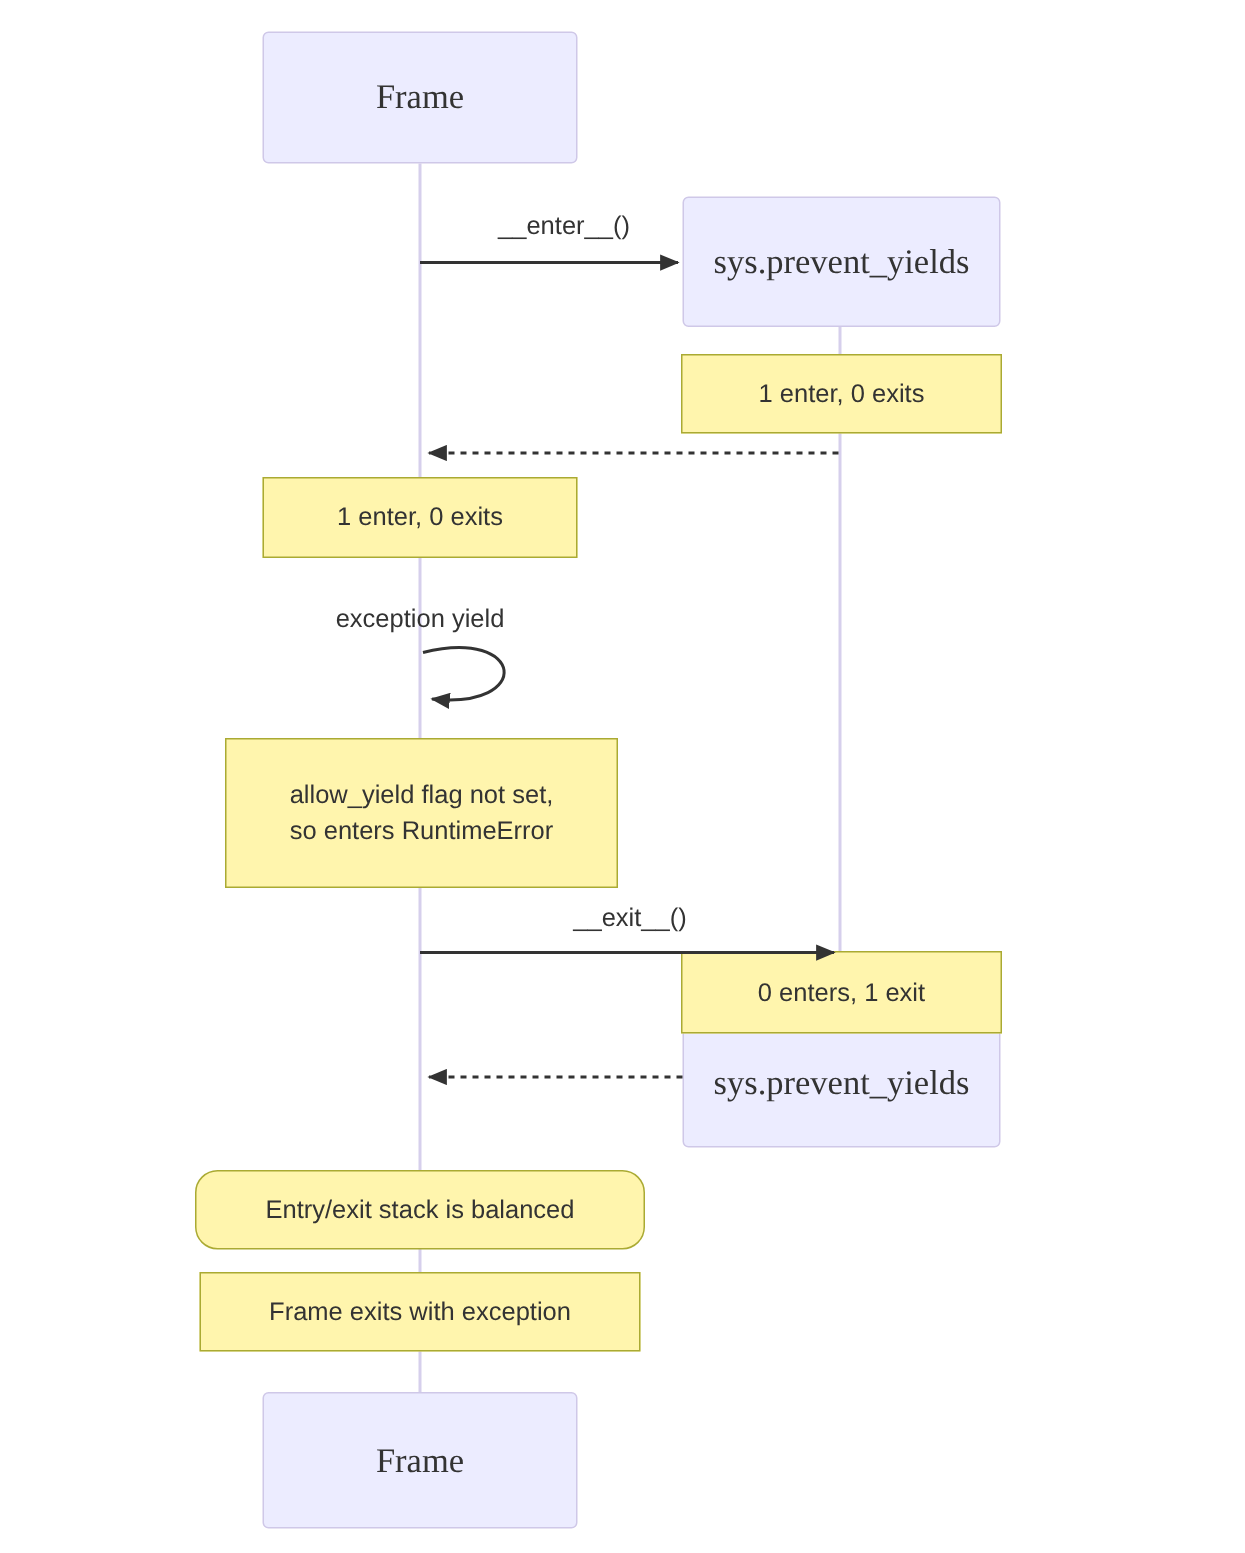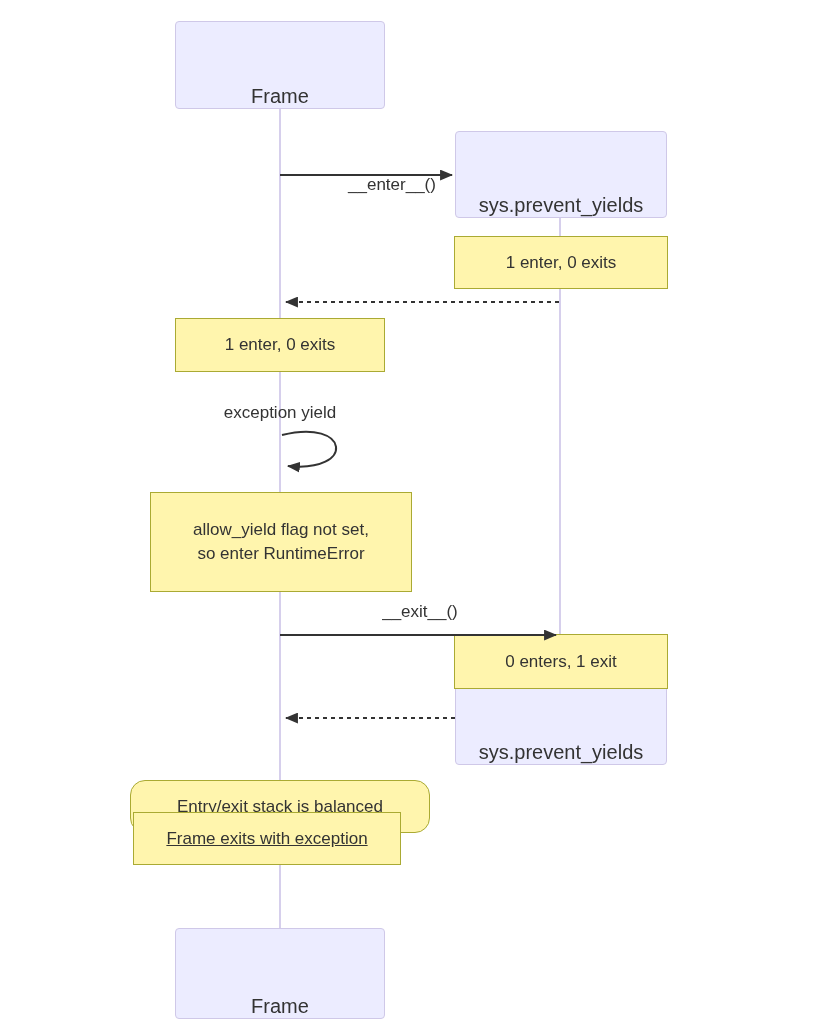--- a/index.html
+++ b/index.html
@@ -27,24 +27,25 @@
     position: absolute;
     width: 2px;
     background: var(--lifeline);
   }
   .actor-box {
     position: absolute;
     background: var(--actor-fill);
     border: 1px solid var(--actor-border);
     border-radius: 4px;
     display: flex;
-    align-items: flex-end;
+    align-items: center;
     justify-content: center;
-    font-size: 20px;
+    font-size: 23px;
     color: var(--text);
+    font-family: Liberation Serif, serif;
   }
   .note {
     position: absolute;
     background: var(--note-fill);
     border: 1px solid var(--note-border);
     display: flex;
     flex-direction: column;
     align-items: center;
     justify-content: center;
     font-size: 17px;
@@ -71,23 +72,23 @@
   .actor-frame-top    { left: 175px; top: 21px;  width: 210px; height: 88px; }
   .actor-sys-top      { left: 455px; top: 131px; width: 212px; height: 87px; }
   .actor-sys-bottom   { left: 455px; top: 678px; width: 212px; height: 87px; }
   .actor-frame-bottom { left: 175px; top: 928px; width: 210px; height: 91px; }
   
   .note-sys-enter   { left: 454px; top: 236px; width: 214px; height: 53px; }
   .note-frame-enter { left: 175px; top: 318px; width: 210px; height: 54px; }
   .note-allow-yield { left: 150px; top: 492px; width: 262px; height: 100px; }
   .note-sys-exit    { left: 454px; top: 634px; width: 214px; height: 55px; }
   .note-balanced    { left: 130px; top: 780px; width: 300px; height: 53px; border-radius: 15px; }
-  .note-exception   { left: 133px; top: 812px; width: 268px; height: 53px; text-decoration: underline; }
+  .note-exception   { left: 133px; top: 848px; width: 294px; height: 53px; }
   
-  .label-enter { left: 292px; top: 141px; width: 200px; margin-top: 34px; }
+  .label-enter { left: 276px; top: 141px; width: 200px; }
   .label-exit  { left: 280px; top: 602px; width: 280px; }
   .label-loop  { left: 180px; top: 403px; width: 200px; }
 </style>
 </head>
 <body>
 
 <div class="canvas">
 
   <div class="lifeline lifeline-frame"></div>
   <div class="lifeline lifeline-sys"></div>
@@ -107,21 +108,21 @@
   </div>
 
   <div class="note note-sys-enter">
     <span>1 enter, 0 exits</span>
   </div>
   <div class="note note-frame-enter">
     <span>1 enter, 0 exits</span>
   </div>
   <div class="note note-allow-yield">
     <span>allow_yield flag not set,</span>
-    <span>so enter RuntimeError</span>
+    <span>so enters RuntimeError</span>
   </div>
   <div class="note note-sys-exit">
     <span>0 enters, 1 exit</span>
   </div>
   <div class="note note-balanced">
     <span>Entry/exit stack is balanced</span>
   </div>
   <div class="note note-exception">
     <span>Frame exits with exception</span>
   </div>

